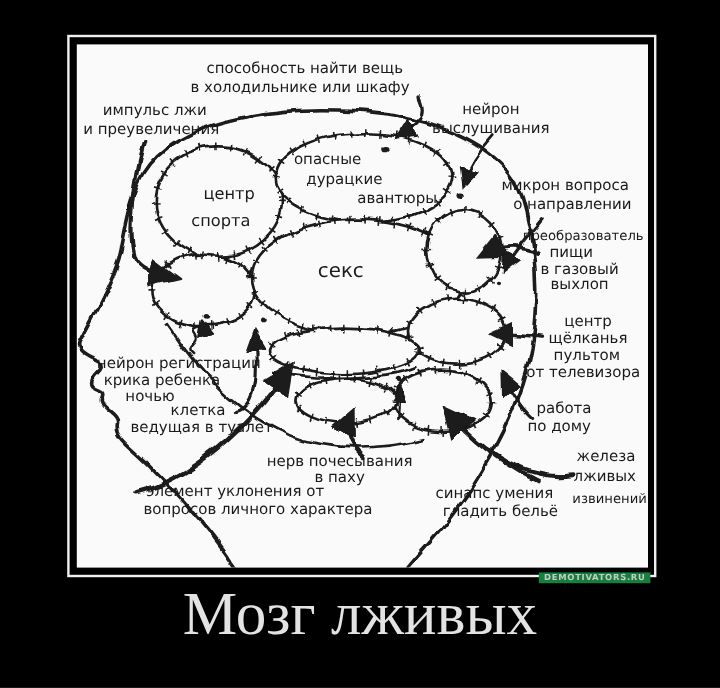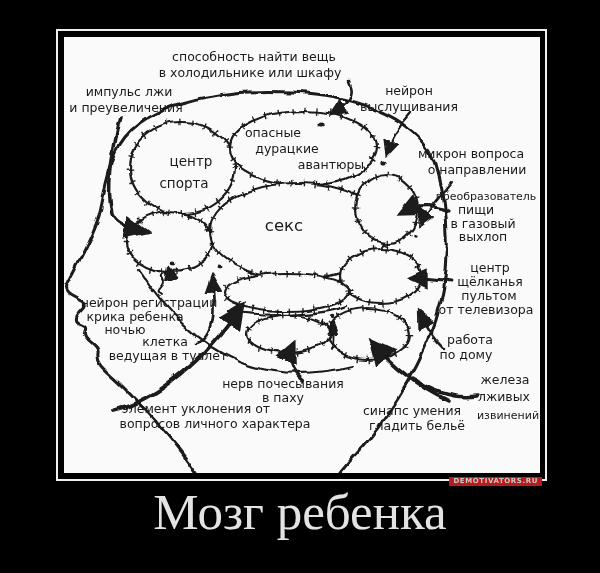--- a/index.html
+++ b/index.html
@@ -13,21 +13,21 @@
   .thin{fill:none;stroke:#1a1a1a;stroke-width:2.2;stroke-linecap:round;}
   .lobe{fill:#fafafa;stroke:#1a1a1a;stroke-width:2.2;}
   .tick{fill:none;stroke:#1a1a1a;stroke-width:6.5;stroke-dasharray:1.3 11.5;}
   .leader{fill:none;stroke:#1a1a1a;stroke-linecap:round;}
   .dot{fill:#1a1a1a;}
   text{font-family:"DejaVu Sans",sans-serif;fill:#1a1a1a;text-anchor:middle;}
   .lbl{font-size:12.5px;}
   .lbl-sm{font-size:11px;}
   .lbl-md{font-size:13.5px;}
   .lbl-lg{font-size:16.5px;}
-  .watermark{position:absolute;right:3px;bottom:-7px;background:#b91c1c;color:#c9c9c9;
+  .watermark{position:absolute;right:3px;bottom:-7px;background:#15803d;color:#c9c9c9;
              font-size:7px;font-weight:bold;letter-spacing:.6px;padding:1px 4px;line-height:1;}
   .title{position:absolute;left:0;top:484px;width:600px;text-align:center;
          color:#e3e3e3;font-family:"Liberation Serif",serif;font-size:51px;line-height:1.1;}
 </style>
 </head>
 <body>
 
 <div id="poster">
   <div class="frame">
     <div class="photo">
@@ -131,14 +131,14 @@
         <text class="lbl" x="215" y="428">вопросов личного характера</text>
         <text class="lbl" x="165" y="346">клетка</text>
         <text class="lbl" x="168" y="360">ведущая в туалет</text>
         <text class="lbl" x="149" y="307">нейрон регистрации</text>
         <text class="lbl" x="135" y="321">крика ребенка</text>
         <text class="lbl" x="125" y="334">ночью</text>
       </svg>
     </div>
     <div class="watermark">DEMOTIVATORS.RU</div>
   </div>
-  <div class="title">Мозг ребенка</div>
+  <div class="title">Мозг лживых</div>
 </div>
 
 </body></html>

